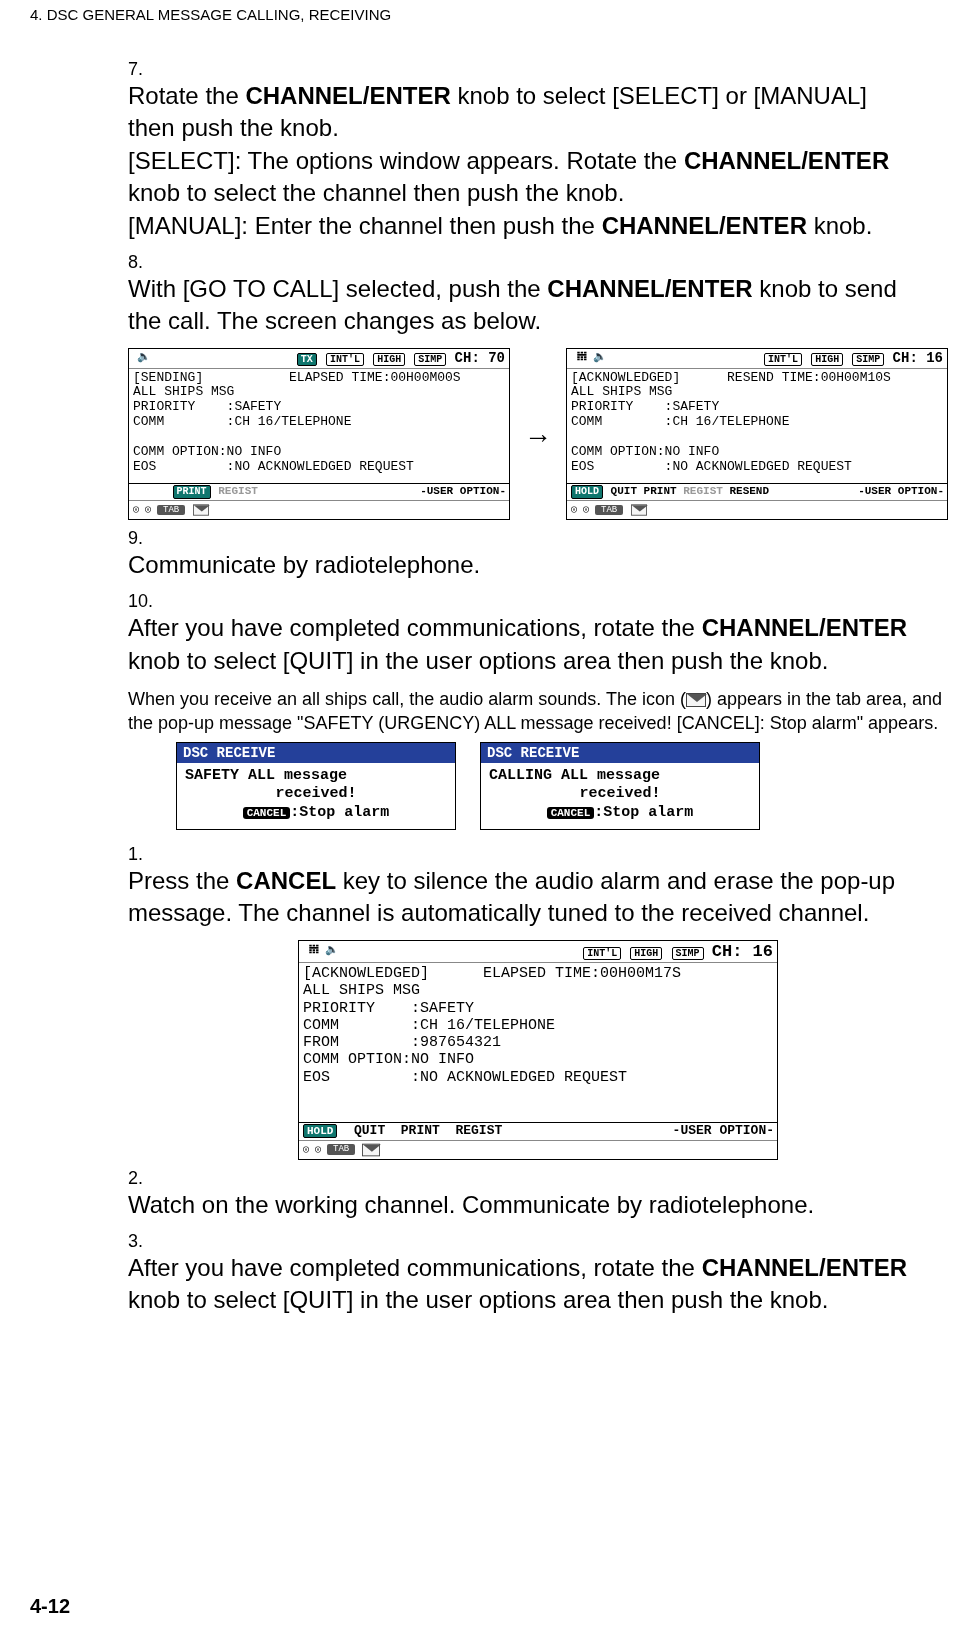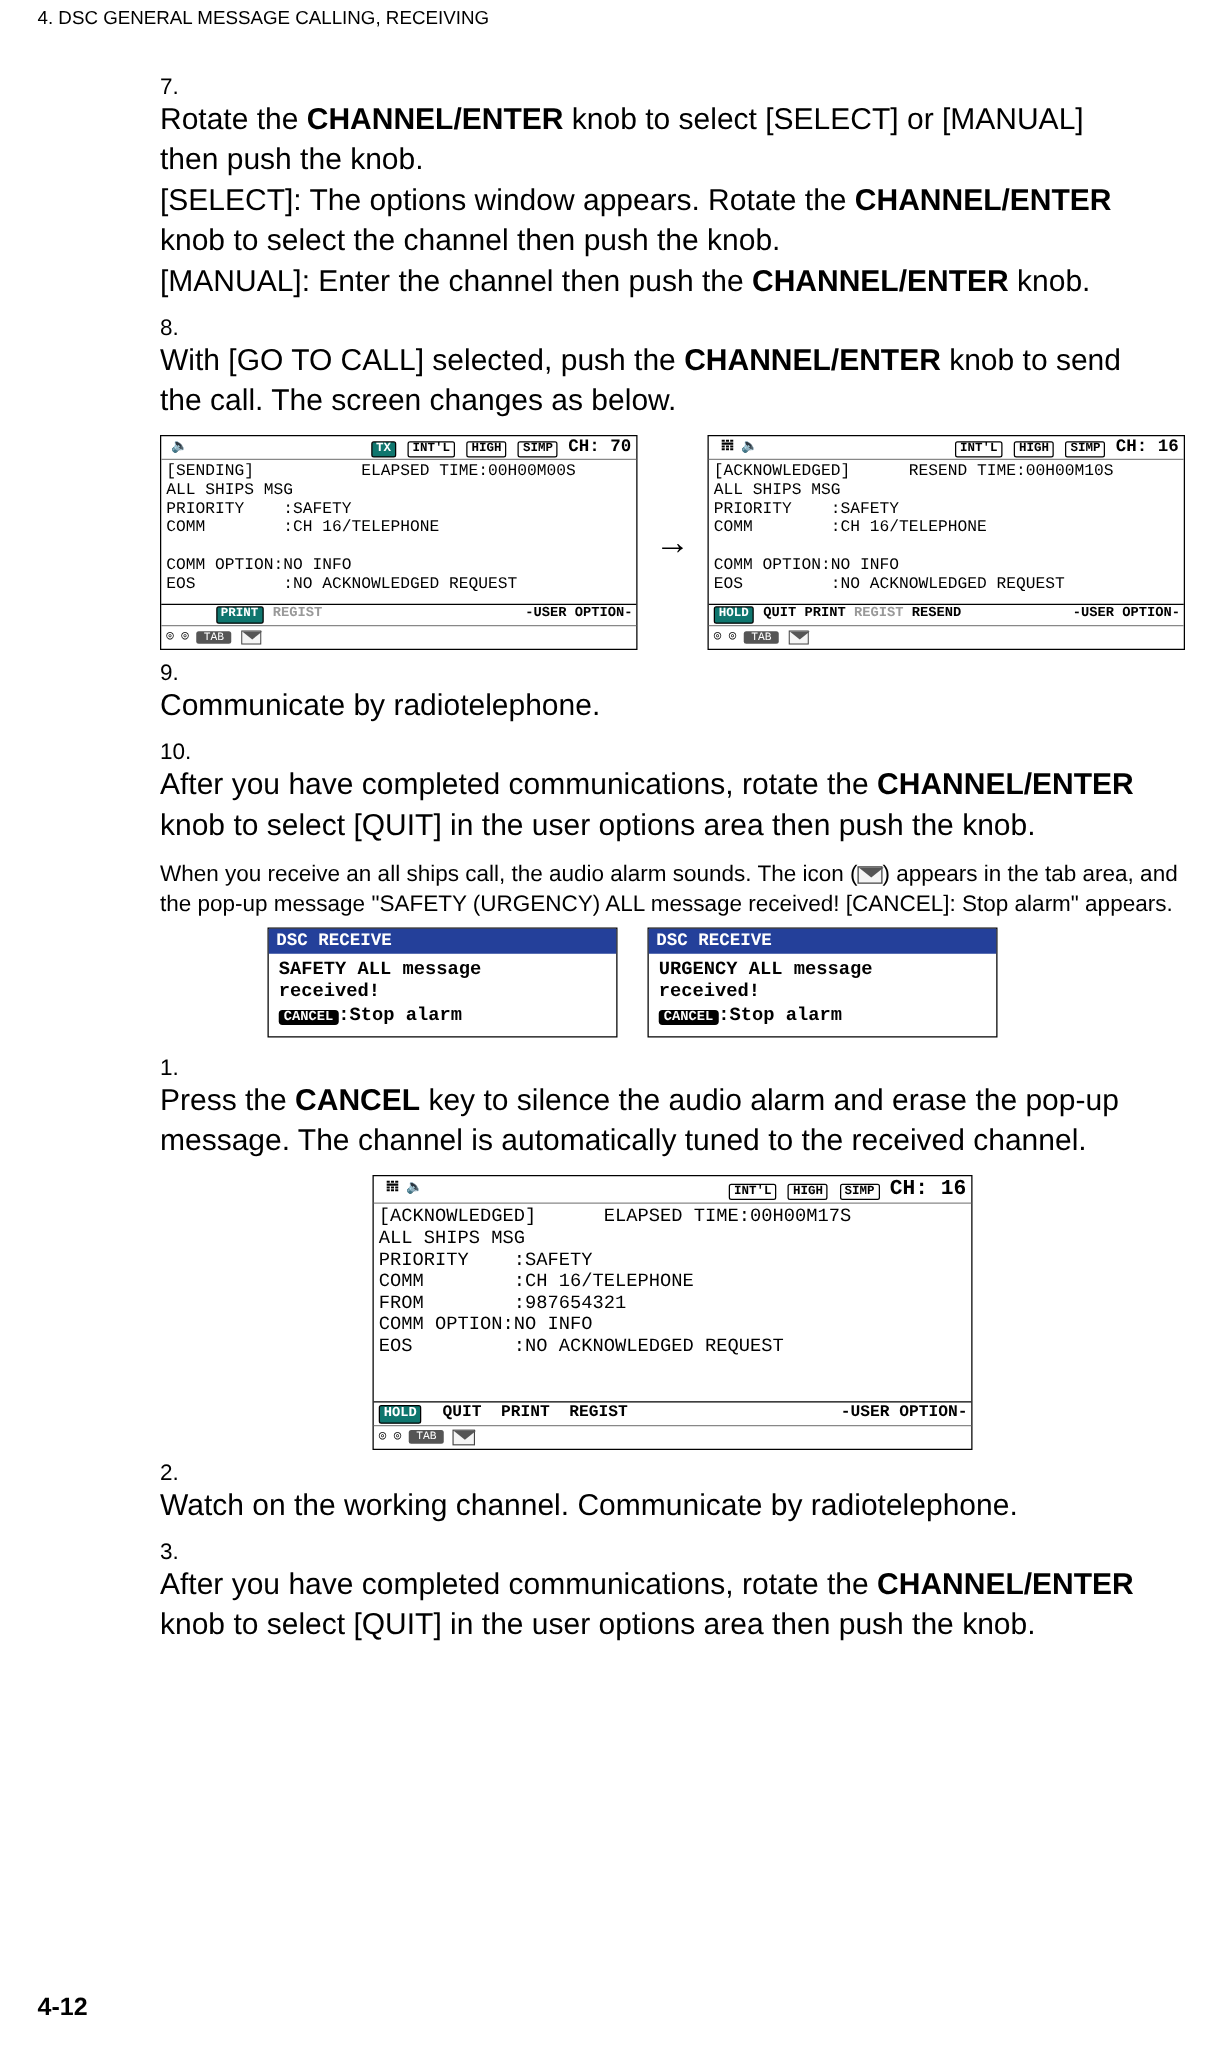--- a/index.html
+++ b/index.html
@@ -107,30 +107,30 @@
   .scr-tabs {
     border-top:1px solid #888;
     padding:2px 4px;
     font-size:10px;
     display:flex; align-items:center; gap:6px;
   }
   .tab-pill { background:#555; color:#fff; padding:0 6px; border-radius:2px; font-size:9px; }
   .dim { color:#999; }
   .arrow { font-size:28px; }
   
-  .popup-row { display:flex; gap:24px; margin:6px 0 14px 86px; }
+  .popup-row { display:flex; gap:24px; margin:6px 0 14px 48px; }
   .popup {
     width:280px;
     border:1.5px solid #000;
     font-family:"Courier New", monospace;
     font-weight:bold;
   }
   .popup-hdr { background:#24409a; color:#fff; padding:2px 6px; font-size:14px; }
   .popup-body { padding:4px 8px 6px 8px; font-size:15px; line-height:1.25; }
-  .popup-body .r { text-align:left; }
+  .popup-body .r { text-align:center; }
   .cancel-pill { background:#000; color:#fff; border-radius:3px; font-size:11px; padding:0 4px; }
   .page-num {
     position:absolute;
     left:30px;
     bottom:22px;
     font-size:20px;
     font-weight:bold;
   }
   .sig { display:inline-block; width:22px; text-align:center; }
   .spk { font-size:11px; }
@@ -245,21 +245,21 @@
       <div class="popup-hdr">DSC RECEIVE</div>
       <div class="popup-body">
         <div>SAFETY ALL message</div>
         <div class="r">received!</div>
         <div class="r"><span class="cancel-pill">CANCEL</span><span>:Stop alarm</span></div>
       </div>
     </div>
     <div class="popup">
       <div class="popup-hdr">DSC RECEIVE</div>
       <div class="popup-body">
-        <div>URGENCY ALL message</div>
+        <div>CALLING ALL message</div>
         <div class="r">received!</div>
         <div class="r"><span class="cancel-pill">CANCEL</span><span>:Stop alarm</span></div>
       </div>
     </div>
   </div>
 
   <div class="ol-item">
     <span class="ol-num">1.</span>
     <span class="ol-body">
       <span>Press the </span><span class="bold">CANCEL</span><span> key to silence the audio alarm and erase the pop-up message. The channel is automatically tuned to the received channel.</span>

